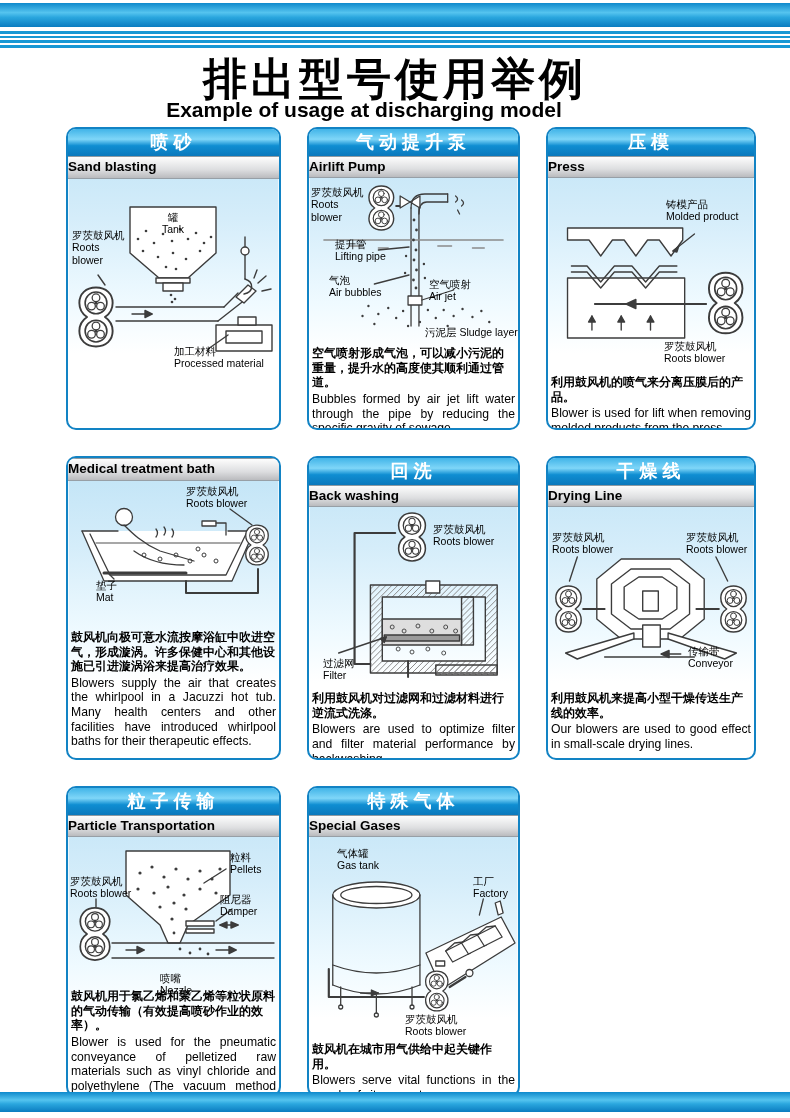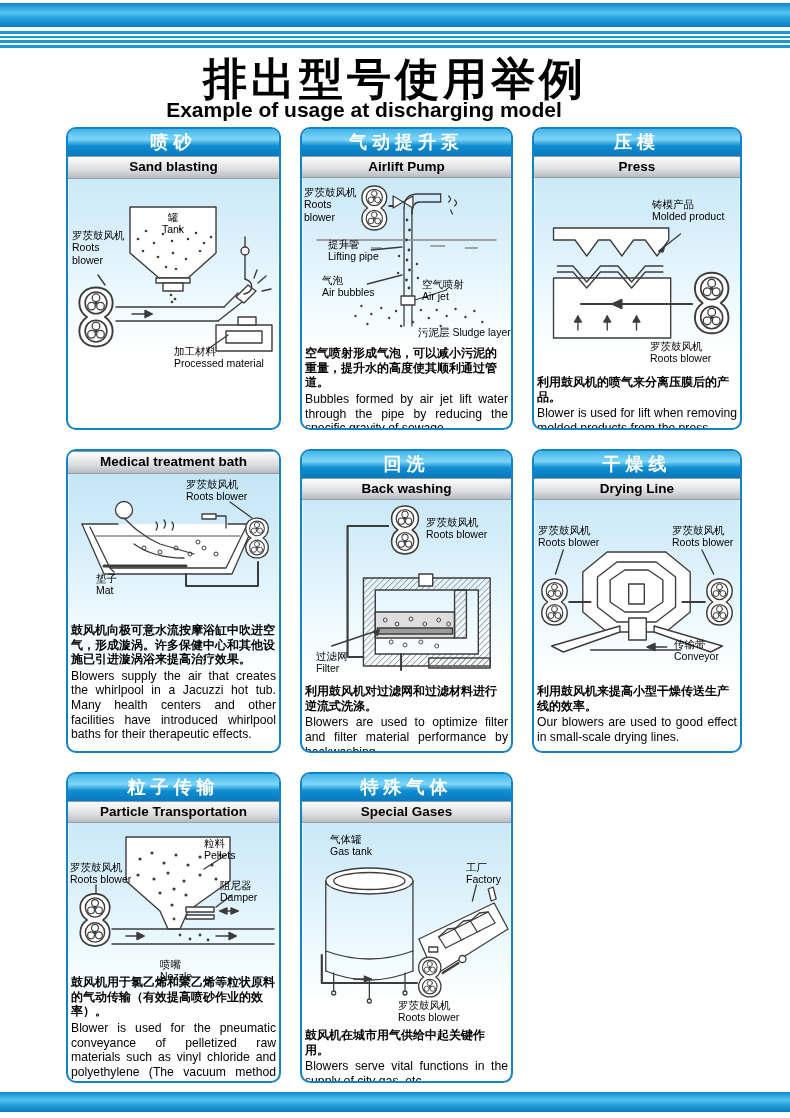--- a/index.html
+++ b/index.html
@@ -13,29 +13,29 @@
   .stripes{position:absolute;left:0;top:31px;width:790px;}
   .stripe{height:2.5px;background:#1898d4;margin-bottom:2.2px;}
   .bottombar{position:absolute;left:0;top:1092px;width:790px;height:20px;
     background:linear-gradient(180deg,#0d89cc 0%,#55c4ef 40%,#2aa6de 60%,#0b7cc0 100%);}
   .title-cn{position:absolute;left:0;top:50px;width:790px;text-align:center;
     font-size:44px;font-weight:bold;letter-spacing:4px;}
   .title-en{position:absolute;left:0;top:98px;width:728px;text-align:center;
     font-size:21px;font-weight:bold;}
   
   .grid{position:absolute;left:66px;top:127px;width:656px;display:grid;
-    grid-template-columns:215px 213px 210px;grid-template-rows:303px 304px 311px;gap:19px;}
+    grid-template-columns:215px 213px 210px;grid-template-rows:303px 304px 311px;gap:26px;}
   .panel{border:2px solid #1283c4;border-radius:10px;overflow:hidden;
     background:linear-gradient(180deg,#bfe3f6 0%,#d5edfa 30%,#effaff 58%,#ffffff 75%);
     box-shadow:inset 0 0 0 1px rgba(255,255,255,.65);
     display:flex;flex-direction:column;}
   .p-head{height:27px;line-height:27px;text-align:center;color:#fff;font-weight:bold;
     font-size:18px;letter-spacing:5px;
     background:linear-gradient(180deg,#41b4e8 0%,#7fd6f8 38%,#0f8ed2 62%,#0a78bc 100%);}
-  .p-sub{height:21px;line-height:20px;text-align:center;font-weight:bold;font-size:13.5px;
+  .p-sub{height:21px;line-height:20px;text-align:left;font-weight:bold;font-size:13.5px;
     background:linear-gradient(180deg,#fdfdfd 0%,#dddee0 60%,#babbbe 100%);
     border-top:1px solid #8e9aa2;border-bottom:1px solid #979fa6;}
   .p-body{flex:1;display:flex;flex-direction:column;}
   .diagram{position:relative;flex:0 0 auto;}
   .diagram svg{display:block;width:100%;height:100%;}
   .lbl{position:absolute;font-size:10.5px;line-height:1.18;white-space:pre;color:#000;}
   .lbl.c{text-align:center;}
   .desc{margin-top:auto;padding:2px 3px 9px;}
   .desc .cn{margin:0;font-size:12px;font-weight:bold;line-height:1.22;}
   .desc .en{margin:2px 0 0;font-size:12.2px;line-height:1.2;text-align:justify;}
@@ -406,21 +406,21 @@
             <circle cx="106" cy="66" r="1.6"></circle>
               <circle cx="118" cy="72" r="1.6"></circle>
               <circle cx="104" cy="82" r="1.6"></circle>
             <circle cx="106" cy="96" r="1.4"></circle>
               <circle cx="112" cy="112" r="1.4"></circle>
               <circle cx="122" cy="116" r="1.4"></circle>
             <circle cx="132" cy="112" r="1.4"></circle>
               <circle cx="140" cy="117" r="1.4"></circle>
           </g>
         </svg>
-        <div class="lbl" style="left:136px;top:14px">粒料
+        <div class="lbl" style="left:162px;top:14px">粒料
 Pellets</div>
         <div class="lbl" style="left:2px;top:38px">罗茨鼓风机
 Roots blower</div>
         <div class="lbl" style="left:152px;top:56px">阻尼器
 Damper</div>
         <div class="lbl" style="left:92px;top:135px">喷嘴
 Nozzle</div>
       </div>
       <div class="desc">
         <p class="cn">鼓风机用于氯乙烯和聚乙烯等粒状原料的气动传输（有效提高喷砂作业的效率）。</p>

